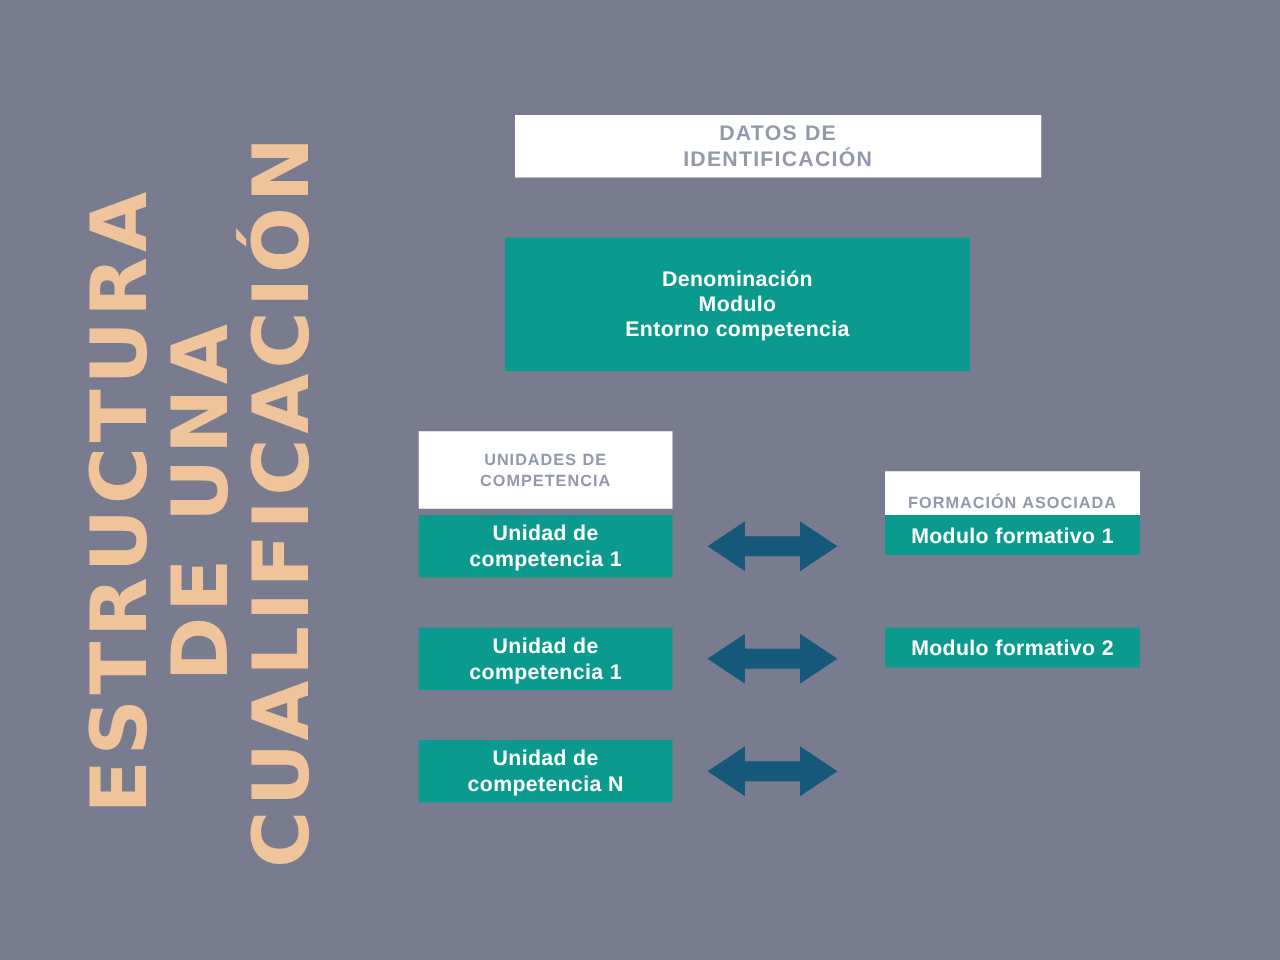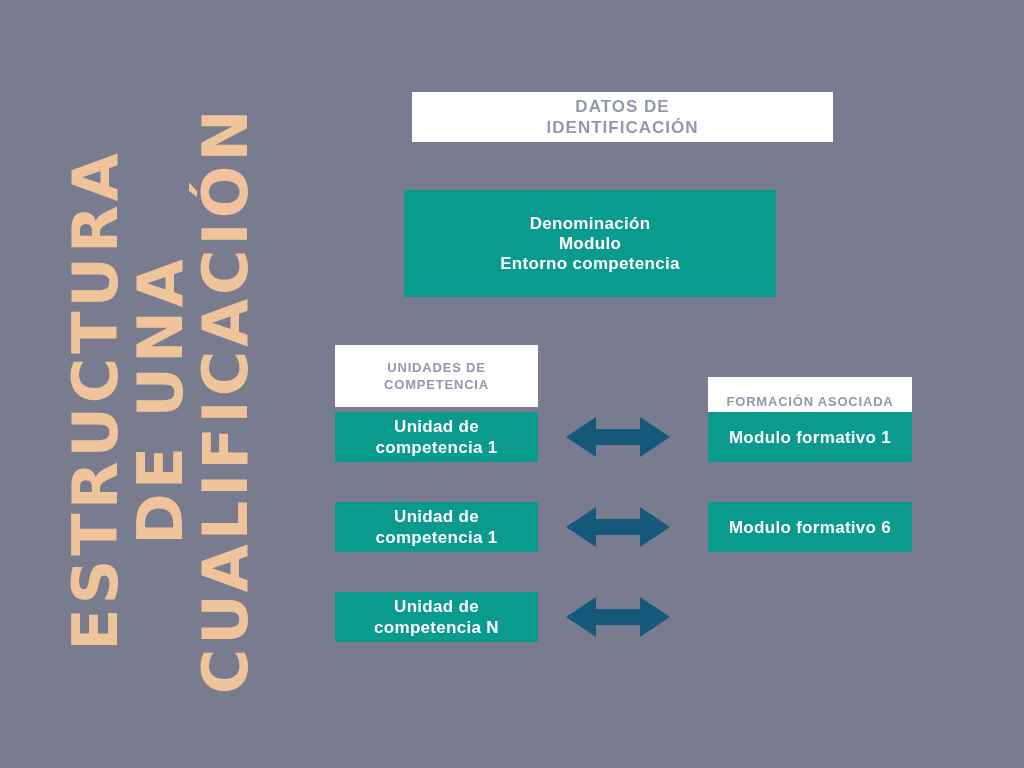--- a/index.html
+++ b/index.html
@@ -74,21 +74,21 @@
     left: 708px; top: 346px; width: 204px; height: 48px;
     font-size: 13px; line-height: 17px; letter-spacing: 0.8px; margin-top: 31px;
   }
 
   
   .uc-box {
     left: 335px; width: 203px; height: 50px;
     font-size: 17px; line-height: 21px; letter-spacing: 0.3px;
   }
   .mf-box {
-    left: 708px; width: 204px; height: 50px;
+    left: 708px; width: 204px; height: 32px;
     font-size: 17px; line-height: 21px; letter-spacing: 0.3px;
   }
   .row-1 { top: 412px; }
   .row-2 { top: 502px; }
   .row-3 { top: 592px; }
 
   
   .arrow {
     position: absolute;
     left: 566px;
@@ -147,21 +147,21 @@
   <div class="box teal-box uc-box row-2">
     <div>Unidad de</div>
     <div>competencia 1</div>
   </div>
   <div class="arrow arrow-2">
     <svg viewBox="0 0 104 40" xmlns="http://www.w3.org/2000/svg">
       <polygon points="0,20 30,0 30,12 74,12 74,0 104,20 74,40 74,28 30,28 30,40"></polygon>
     </svg>
   </div>
   <div class="box teal-box mf-box row-2">
-    <div>Modulo formativo 6</div>
+    <div>Modulo formativo 2</div>
   </div>
 
   <div class="box teal-box uc-box row-3">
     <div>Unidad de</div>
     <div>competencia N</div>
   </div>
   <div class="arrow arrow-3">
     <svg viewBox="0 0 104 40" xmlns="http://www.w3.org/2000/svg">
       <polygon points="0,20 30,0 30,12 74,12 74,0 104,20 74,40 74,28 30,28 30,40"></polygon>
     </svg>

